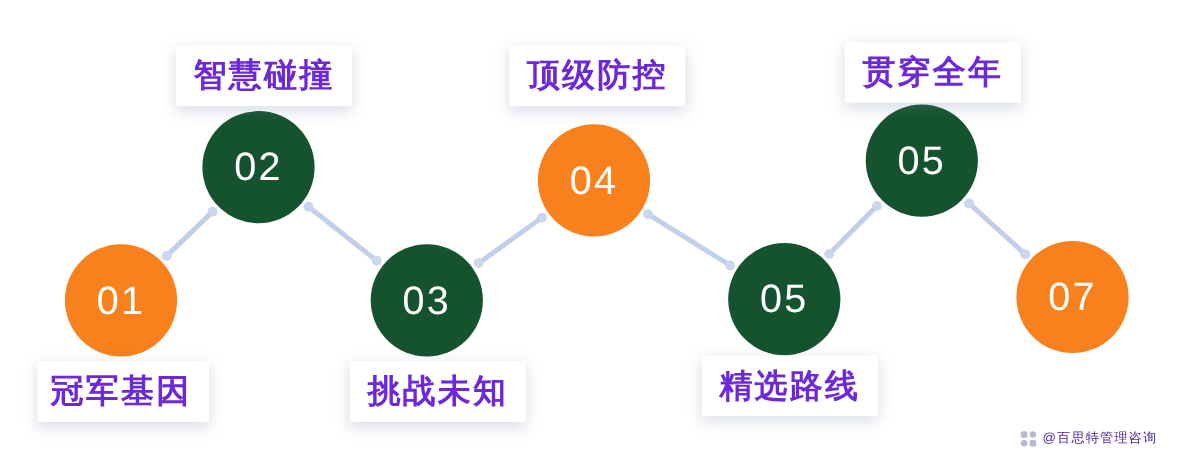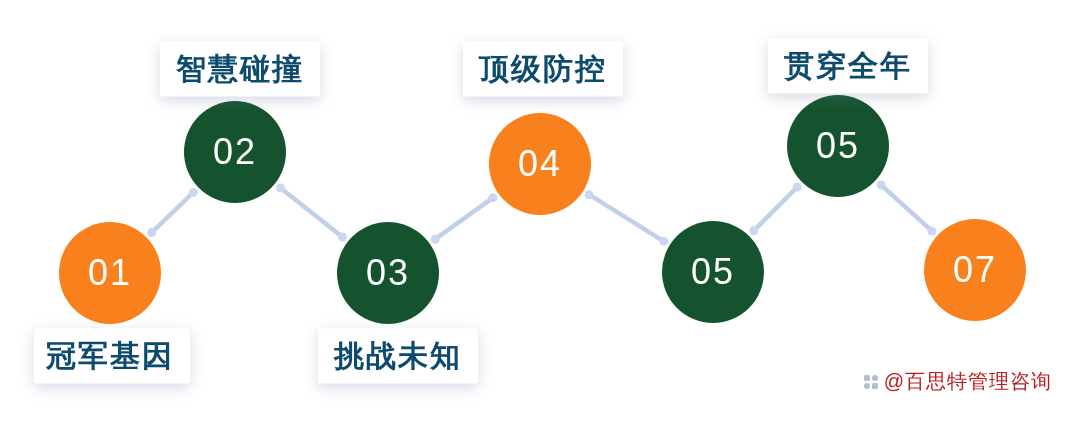--- a/index.html
+++ b/index.html
@@ -34,35 +34,35 @@
     font-weight: 500;
     letter-spacing: 2px;
   }
   .label-box {
     position: absolute;
     transform: translate(-50%, -50%);
     background: #ffffff;
     padding: 7px 16px;
     font-size: 30px;
     font-weight: 700;
-    color: #0c4a6e;
+    color: #6d28d9;
     white-space: nowrap;
     border-radius: 2px;
     box-shadow: 0 4px 14px rgba(110, 125, 160, 0.28);
     letter-spacing: 2px;
   }
   .watermark {
     position: absolute;
     right: 28px;
-    bottom: 30px;
+    bottom: 18px;
     display: flex;
     align-items: center;
     gap: 5px;
-    color: #b91c1c;
-    font-size: 20px;
+    color: #4c1d95;
+    font-size: 12px;
     font-weight: 400;
     letter-spacing: 1px;
   }
   .watermark svg { display: block; }
 </style>
 </head>
 <body>
 
 <div class="canvas">
 
@@ -110,20 +110,21 @@
     <span class="num">05</span>
   </div>
   <div class="circle orange" style="left:975px; top:270px;">
     <span class="num">07</span>
   </div>
 
   <div class="label-box" style="left:112px; top:356px;padding-left:12px;">冠军基因</div>
   <div class="label-box" style="left:240px; top:69px;">智慧碰撞</div>
   <div class="label-box" style="left:398px; top:356px;">挑战未知</div>
   <div class="label-box" style="left:543px; top:69px;">顶级防控</div>
+  <div class="label-box" style="left:718px; top:351px;">精选路线</div>
   <div class="label-box" style="left:848px; top:66px;">贯穿全年</div>
 
   <div class="watermark">
     <span>
       <svg width="16" height="16" viewBox="0 0 16 16" xmlns="http://www.w3.org/2000/svg">
         <g fill="#b4bdcd">
           <rect x="1" y="1" width="6" height="6" rx="1.5"></rect>
           <rect x="9" y="1" width="6" height="6" rx="3"></rect>
           <rect x="1" y="9" width="6" height="6" rx="3"></rect>
           <rect x="9" y="9" width="6" height="6" rx="1.5"></rect>

